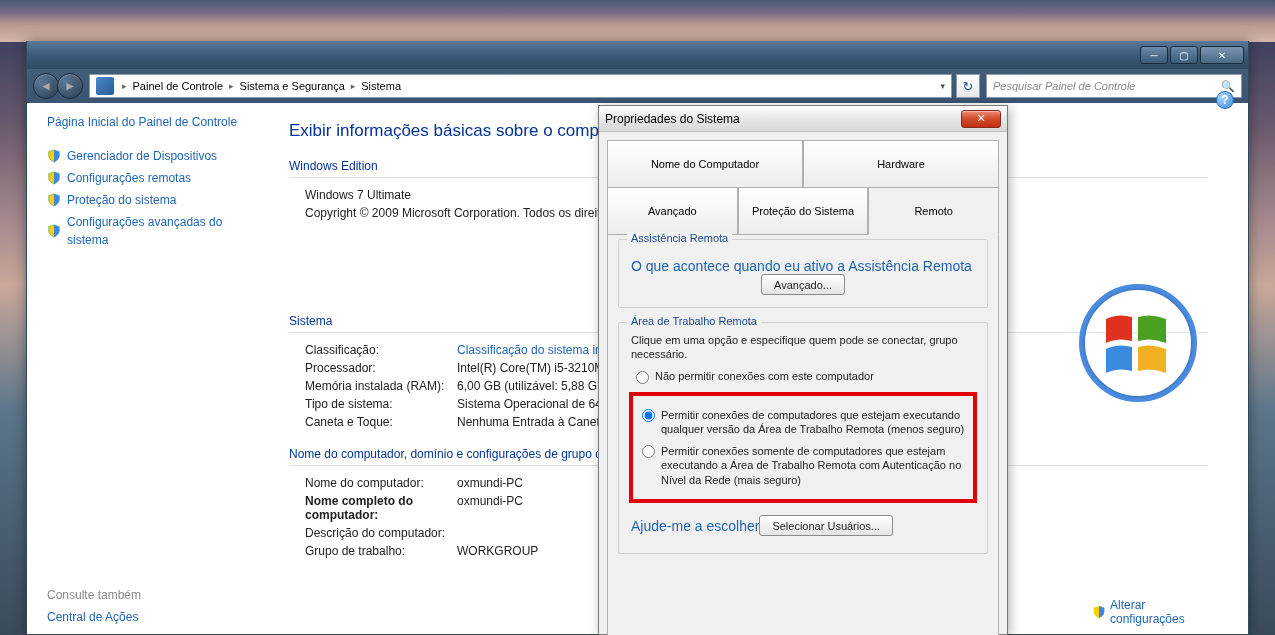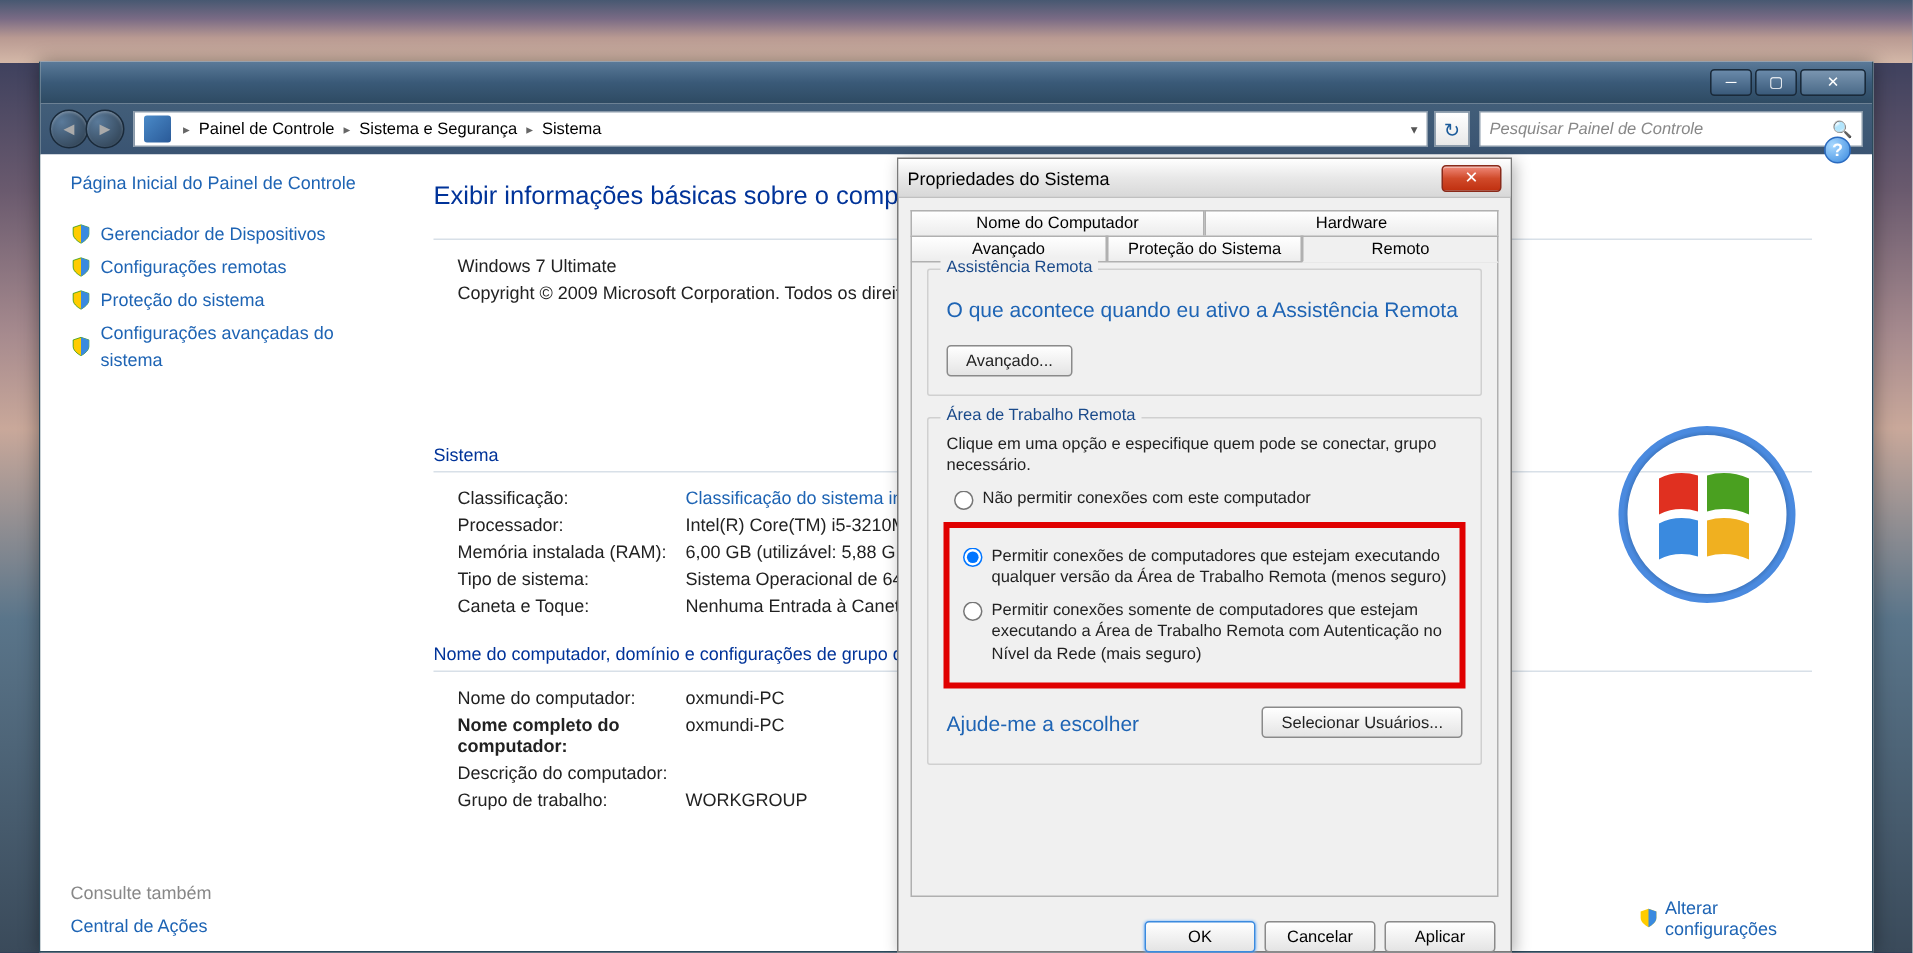--- a/index.html
+++ b/index.html
@@ -87,21 +87,21 @@
   .dialog-close {
     margin-left: auto; width: 40px; height: 18px; border-radius: 3px;
     background: linear-gradient(to bottom, #f08a7a 0%, #d04a2a 50%, #c03010 100%);
     border: 1px solid #8a2a1a; display: flex; align-items: center; justify-content: center; color: #fff; font-size: 11px;
     box-shadow: inset 0 1px 0 rgba(255,255,255,0.4);
   }
   .dialog-body { padding: 8px; }
   .tabs { display: flex; flex-wrap: wrap; font-size: 11px; margin-bottom: 0; }
   .tab-row { display: flex; width: 100%; }
   .tab {
-    flex: 1; padding: 2px 6px; text-align: center; background: linear-gradient(to bottom, #fff, #ececec);
+    flex: 1; padding: 17px 6px; text-align: center; background: linear-gradient(to bottom, #fff, #ececec);
     border: 1px solid #b0b0b0; border-bottom: none; cursor: default;
   }
   .tab.full { flex: 2; }
   .tab.active { background: #f0f0f0; position: relative; z-index: 2; border-bottom: 1px solid #f0f0f0; }
   .tab-panel {
     border: 1px solid #b0b0b0; background: #f0f0f0; padding: 4px 10px 10px;
     height: 424px; position: relative; margin-top: -1px;
   }
   .groupbox { border: 1px solid #d0d0d0; border-radius: 2px; padding: 10px 12px 12px; margin-bottom: 14px; position: relative; }
   .groupbox-title { position: absolute; top: -8px; left: 8px; background: #f0f0f0; padding: 0 4px; font-size: 11px; color: #1a4a8a; }
@@ -112,21 +112,21 @@
   .btn {
     font-size: 11px; padding: 2px 12px; min-width: 74px; height: 21px;
     background: linear-gradient(to bottom, #fff, #e4e4e4); border: 1px solid #8a8a8a; border-radius: 3px;
     display: inline-flex; align-items: center; justify-content: center;
   }
   .btn.primary { border: 1px solid #3a8adf; box-shadow: 0 0 2px #6ab0ff; }
   .highlight-red { border: 4px solid #e00000; padding: 4px; margin: 4px -2px; }
   .radio-row { display: flex; align-items: flex-start; margin: 8px 0; }
   .radio-row input { margin-right: 6px; margin-top: 1px; flex-shrink: 0; }
   .dialog-buttons { display: flex; justify-content: flex-end; gap: 6px; padding: 8px 10px; }
-  .group-footer { display: flex; justify-content: space-between; align-items: center; margin-top: 12px; }
+  .group-footer { display: flex; align-items: center; margin-top: 12px; }
 </style>
 </head>
 <body>
 
 <div class="clouds-strip"></div>
 
 <div class="window-main">
   <div class="titlebar">
     <div class="win-btn">─</div>
     <div class="win-btn">▢</div>
@@ -199,20 +199,21 @@
 
       <div class="sidebar-bottom">
         <div class="bh">Consulte também</div>
         <div class="bl">Central de Ações</div>
       </div>
     </div>
 
     <div class="main-panel">
       <div class="main-title">Exibir informações básicas sobre o computado</div>
 
+      <div class="section-title">Windows Edition</div>
       <div class="section-divider"></div>
       <div class="info-line">Windows 7 Ultimate</div>
       <div class="info-line">Copyright © 2009 Microsoft Corporation. Todos os direit</div>
 
       <div style="height:90px;"></div>
 
       <div class="section-title">Sistema</div>
       <div class="section-divider"></div>
       <div class="info-row">
         <div class="info-label">Classificação:</div>
@@ -305,21 +306,21 @@
     </div>
 
     <div class="tab-panel">
 
       <div class="groupbox">
         <div class="groupbox-title">Assistência Remota</div>
         <div class="groupbox-content">
           <div style="margin-top:8px;">
             <span class="link">O que acontece quando eu ativo a Assistência Remota</span>
           </div>
-          <div style="text-align:left; margin-top:16px;">
+          <div style="text-align:center; ">
             <span class="btn">Avançado...</span>
           </div>
         </div>
       </div>
 
       <div class="groupbox" style="height:232px;">
         <div class="groupbox-title">Área de Trabalho Remota</div>
         <div class="groupbox-content">
           <div style="margin-bottom:8px; line-height:1.3;">Clique em uma opção e especifique quem pode se conectar, grupo necessário.</div>
 

